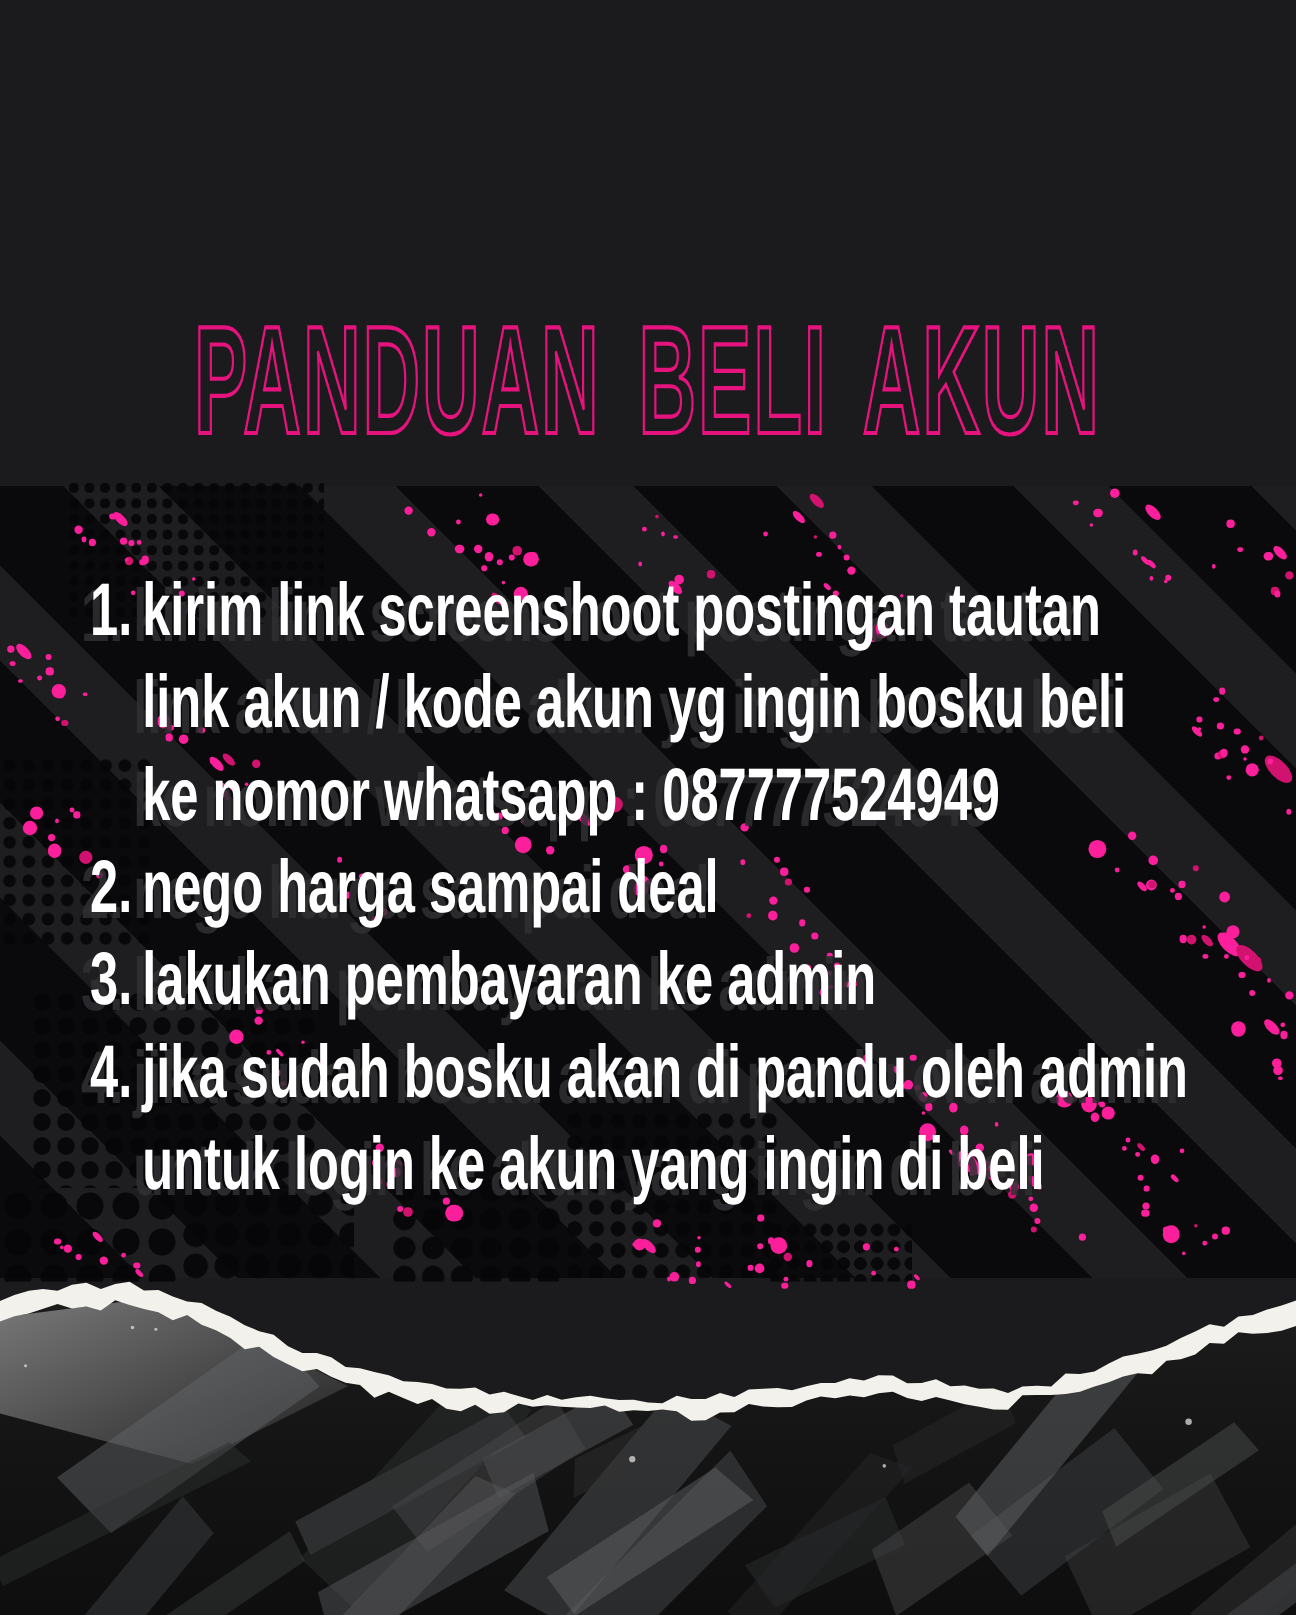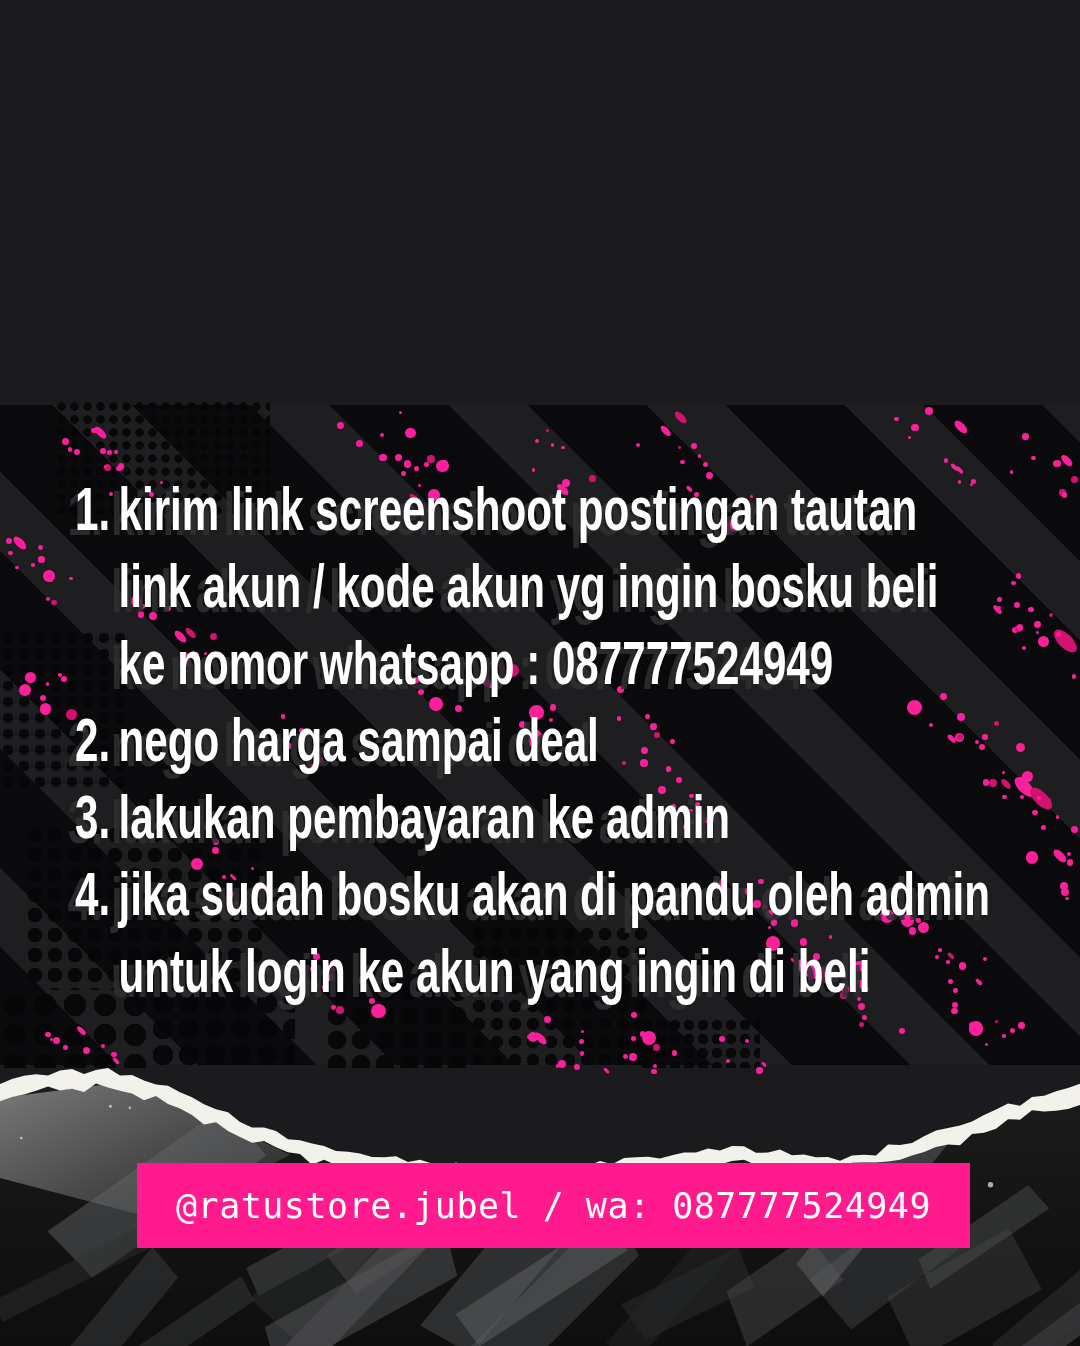--- a/index.html
+++ b/index.html
@@ -368,20 +368,23 @@
       <span class="dot" style="left: 298.6px; top: 727.5px; width: 5.5px; height: 5.5px; background: rgb(251, 31, 155);"></span>
       <span class="dot" style="left: 309px; top: 763.6px; width: 7.8px; height: 7.8px; background: rgb(251, 31, 155);"></span>
       <span class="dot" style="left: 418.4px; top: 689.4px; width: 6.1px; height: 6.1px; background: rgb(251, 31, 155);"></span>
       <span class="dot" style="left: 432.9px; top: 698.7px; width: 3.8px; height: 3.8px; background: rgb(251, 31, 155);"></span>
       <span class="dot" style="left: 455.1px; top: 704.7px; width: 7.4px; height: 7.4px; background: rgb(251, 31, 155);"></span>
       <span class="dot" style="left: 429px; top: 697.1px; width: 13.9px; height: 13.9px; background: rgb(251, 31, 155);"></span>
       <span class="dot" style="left: 433.6px; top: 682.7px; width: 3.4px; height: 3.4px; background: rgb(251, 31, 155);"></span>
       <span class="dot" style="left: 412.2px; top: 676.8px; width: 6.9px; height: 6.9px; background: rgb(251, 31, 155);"></span>
     </div>
 
+  <div class="subtitle-wrap">
+    <h2 class="subtitle">PANDUAN BELI AKUN</h2>
+  </div>
 
   <ol class="steps">
     <li class="step">
       <span class="num">1.</span>
       <span class="line">kirim link screenshoot postingan tautan</span>
       <span class="line">link akun / kode akun yg ingin bosku beli</span>
       <span class="line">ke nomor whatsapp : 087777524949</span>
     </li>
     <li class="step">
       <span class="num">2.</span>
@@ -443,16 +446,13 @@
       </g>
       <circle cx="736.9" cy="161.6" r="1.5" fill="#ddd" opacity=".75" clip-path="url(#pclip)"></circle>
       <circle cx="990.5" cy="124.7" r="2.7" fill="#ddd" opacity=".75" clip-path="url(#pclip)"></circle>
       <circle cx="526.9" cy="156.0" r="2.6" fill="#ddd" opacity=".75" clip-path="url(#pclip)"></circle>
       <circle cx="110.4" cy="46.3" r="1.5" fill="#ddd" opacity=".75" clip-path="url(#pclip)"></circle>
       <circle cx="21.3" cy="78.1" r="1.3" fill="#ddd" opacity=".75" clip-path="url(#pclip)"></circle>
       <circle cx="129.9" cy="47.7" r="1.3" fill="#ddd" opacity=".75" clip-path="url(#pclip)"></circle>
       <path d="M0.0,24.1 L12.0,19.1 L24.0,15.7 L36.0,14.2 L48.0,15.6 L60.0,10.6 L72.0,8.9 L84.0,14.1 L96.0,10.1 L108.0,8.1 L120.0,15.5 L132.0,14.9 L144.0,20.5 L156.0,24.6 L168.0,25.8 L180.0,32.3 L192.0,37.2 L204.0,44.3 L216.0,49.3 L228.0,52.3 L240.0,61.9 L252.0,67.6 L264.0,67.6 L276.0,71.1 L288.0,79.2 L300.0,80.3 L312.0,83.4 L324.0,86.0 L336.0,91.0 L348.0,91.7 L360.0,93.4 L372.0,97.0 L384.0,97.2 L396.0,96.2 L408.0,102.1 L420.0,99.8 L432.0,103.4 L444.0,106.6 L456.0,102.6 L468.0,106.4 L480.0,104.4 L492.0,103.2 L504.0,105.2 L516.0,106.7 L528.0,106.4 L540.0,108.8 L552.0,109.3 L564.0,103.2 L576.0,105.9 L588.0,105.8 L600.0,100.9 L612.0,104.2 L624.0,97.9 L636.0,97.3 L648.0,96.7 L660.0,98.5 L672.0,95.3 L684.0,92.6 L696.0,92.4 L708.0,88.5 L720.0,90.5 L732.0,86.0 L744.0,86.2 L756.0,92.7 L768.0,92.6 L780.0,89.4 L792.0,95.3 L804.0,94.6 L816.0,97.3 L828.0,97.0 L840.0,100.8 L852.0,95.5 L864.0,94.7 L876.0,95.5 L888.0,84.5 L900.0,85.1 L912.0,83.0 L924.0,76.3 L936.0,70.4 L948.0,68.1 L960.0,65.4 L972.0,61.5 L984.0,55.1 L996.0,49.6 L1008.0,43.6 L1020.0,45.7 L1032.0,37.1 L1044.0,35.8 L1056.0,31.3 L1068.0,28.0 L1080.0,23.7 L1080.0,45.0 L1068.0,49.0 L1056.0,50.8 L1044.0,51.4 L1032.0,50.3 L1020.0,59.7 L1008.0,59.2 L996.0,68.7 L984.0,72.7 L972.0,73.9 L960.0,85.3 L948.0,84.4 L936.0,87.0 L924.0,91.9 L912.0,95.4 L900.0,99.8 L888.0,101.6 L876.0,102.6 L864.0,102.6 L852.0,102.7 L840.0,114.8 L828.0,114.6 L816.0,112.2 L804.0,110.3 L792.0,107.0 L780.0,104.2 L768.0,107.4 L756.0,105.1 L744.0,99.8 L732.0,101.0 L720.0,104.4 L708.0,102.9 L696.0,105.2 L684.0,103.7 L672.0,107.1 L660.0,112.6 L648.0,112.8 L636.0,112.0 L624.0,110.0 L612.0,116.9 L600.0,117.0 L588.0,123.5 L576.0,123.9 L564.0,116.1 L552.0,114.5 L540.0,115.9 L528.0,115.2 L516.0,116.4 L504.0,111.2 L492.0,113.3 L480.0,113.0 L468.0,112.2 L456.0,111.1 L444.0,112.2 L432.0,109.5 L420.0,116.9 L408.0,118.2 L396.0,110.6 L384.0,116.1 L372.0,113.9 L360.0,105.8 L348.0,110.0 L336.0,105.1 L324.0,99.7 L312.0,104.8 L300.0,94.1 L288.0,92.2 L276.0,87.2 L264.0,80.9 L252.0,82.8 L240.0,76.9 L228.0,70.9 L216.0,62.2 L204.0,64.4 L192.0,55.0 L180.0,48.5 L168.0,44.0 L156.0,35.9 L144.0,40.2 L132.0,33.6 L120.0,30.8 L108.0,27.5 L96.0,23.6 L84.0,32.1 L72.0,28.8 L60.0,30.5 L48.0,26.6 L36.0,30.7 L24.0,34.6 L12.0,36.9 L0.0,41.2 Z" fill="#f3f1ec"></path>
     </svg>
 
-  <div class="banner">
-    <span>@ratustore.jubel / wa: 087777524949</span>
-  </div>
 </div>
 
 </body></html>

